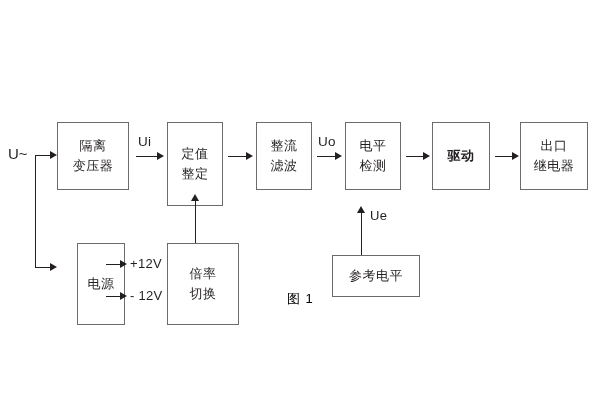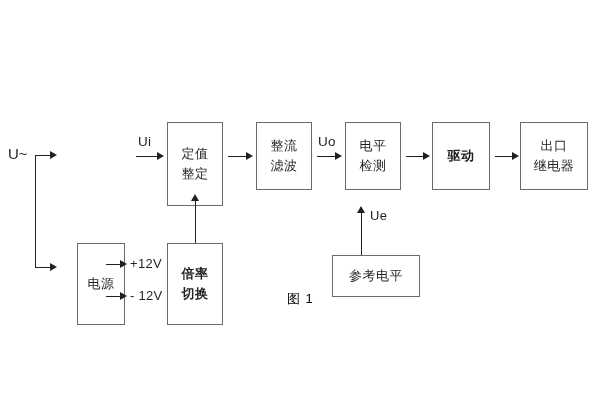--- a/index.html
+++ b/index.html
@@ -65,20 +65,24 @@
 <div id="canvas">
 
   <div class="lbl" style="left:8px;top:145px;font-size:15px;letter-spacing:0;">U~</div>
 
   <div class="hline" style="left:35px;top:154.5px;width:17px;"></div>
   <div class="vline" style="left:35px;top:154.5px;height:113px;"></div>
   <div class="hline" style="left:35px;top:266.5px;width:17px;"></div>
   <div class="ahead-r" style="left:50px;top:150.5px;"></div>
   <div class="ahead-r" style="left:50px;top:262.5px;"></div>
 
+  <div class="blk" style="left:57px;top:122px;width:72px;height:68px;">
+    <span>隔离</span>
+    <span>变压器</span>
+  </div>
 
   <div class="blk" style="left:167px;top:122px;width:56px;height:84px;">
     <span>定值</span>
     <span>整定</span>
   </div>
 
   <div class="blk" style="left:256px;top:122px;width:56px;height:68px;">
     <span>整流</span>
     <span>滤波</span>
   </div>
@@ -111,21 +115,21 @@
   <div class="hline" style="left:406px;top:155.5px;width:20px;"></div>
   <div class="ahead-r" style="left:423px;top:151.5px;"></div>
 
   <div class="hline" style="left:495px;top:155.5px;width:20px;"></div>
   <div class="ahead-r" style="left:512px;top:151.5px;"></div>
 
   <div class="blk" style="left:57px;top:243px;width:48px;height:82px;margin-left:20px;">
     <span>电源</span>
   </div>
 
-  <div class="blk" style="left:167px;top:243px;width:56px;height:82px;font-weight:bold;">
+  <div class="blk" style="left:167px;top:243px;width:72px;height:82px;">
     <span>倍率</span>
     <span>切换</span>
   </div>
 
   <div class="blk" style="left:332px;top:255px;width:88px;height:42px;">
     <span>参考电平</span>
   </div>
 
   <div class="hline" style="left:106px;top:263.5px;width:16px;"></div>
   <div class="ahead-r" style="left:120px;top:259.5px;"></div>

